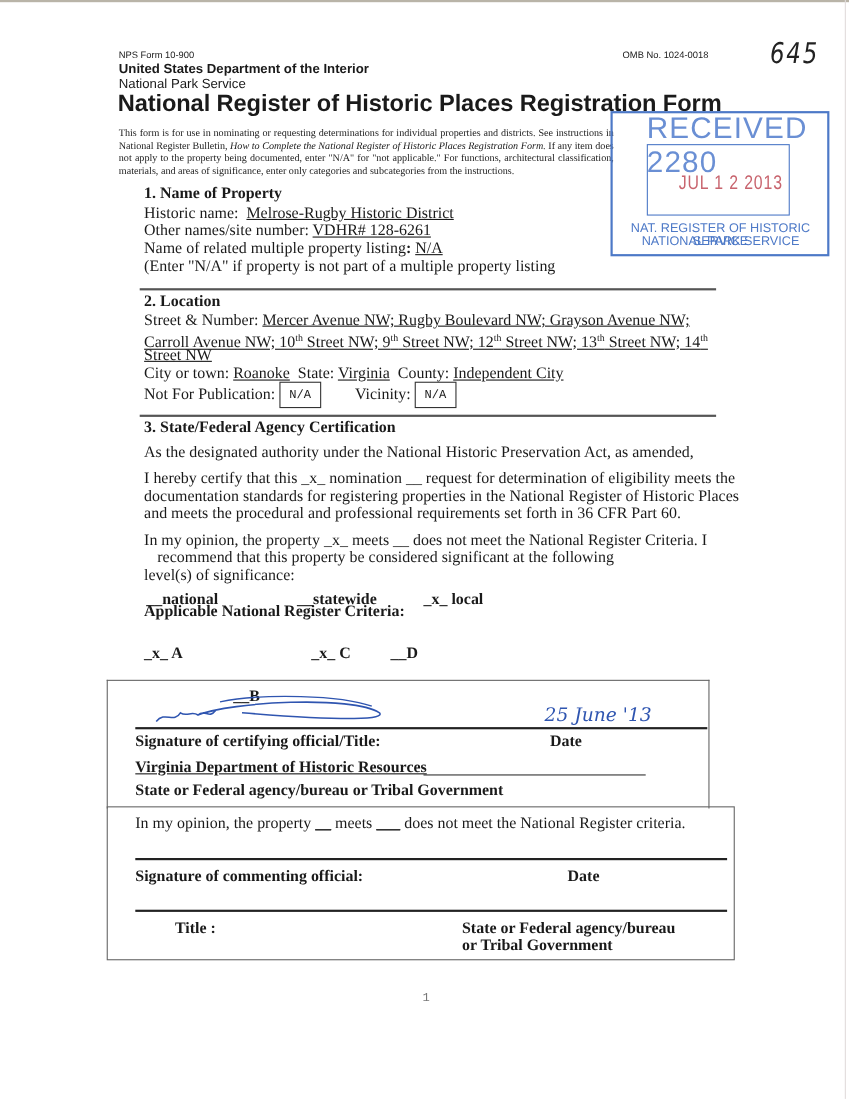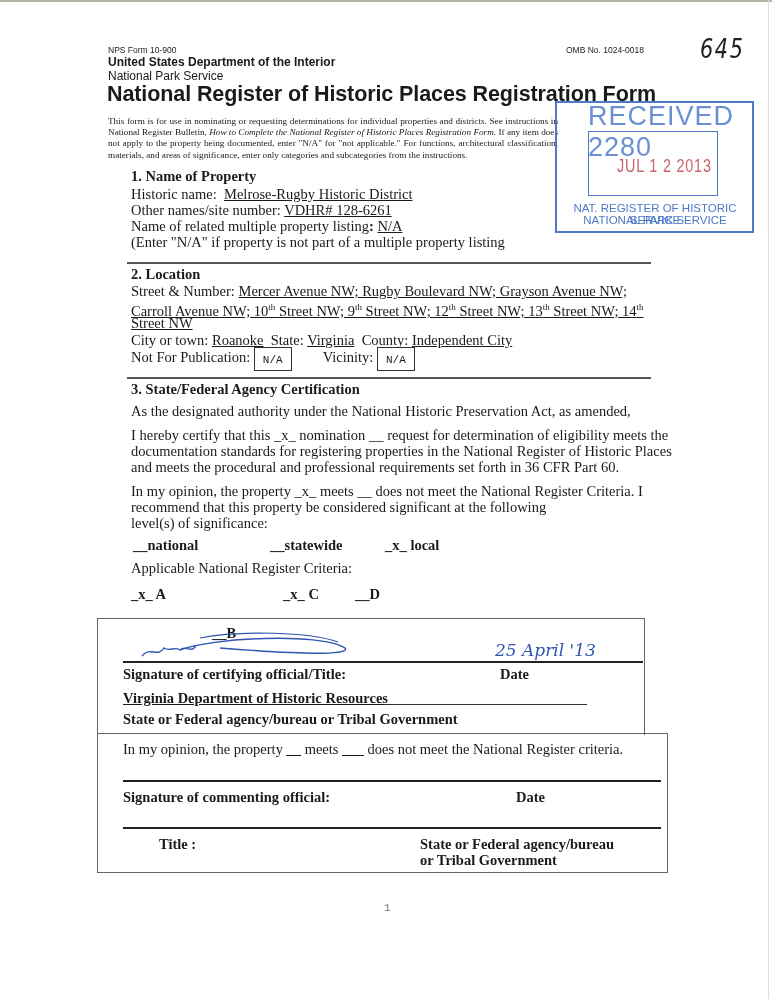--- a/index.html
+++ b/index.html
@@ -111,40 +111,40 @@
 <div class="abs txt" style="left:131px; top:403px;">As the designated authority under the National Historic Preservation Act, as amended,</div>
 <div class="abs txt" style="left:131px; top:427px;">
   <span>I hereby certify that this </span><span>_x_</span><span> nomination </span><span>__</span><span> request for determination of eligibility meets the</span>
 </div>
 <div class="abs txt" style="left:131px; top:443px;">documentation standards for registering properties in the National Register of Historic Places</div>
 <div class="abs txt" style="left:131px; top:459px;">and meets the procedural and professional requirements set forth in 36 CFR Part 60.</div>
 
 <div class="abs txt" style="left:131px; top:483px;">
   <span>In my opinion, the property </span><span>_x_</span><span> meets </span><span>__</span><span> does not meet the National Register Criteria. I</span>
 </div>
-<div class="abs txt" style="left:131px; top:499px;">recommend that this property be considered significant at the following</div>
+<div class="abs txt" style="left:143px; top:499px;">recommend that this property be considered significant at the following</div>
 <div class="abs txt" style="left:131px; top:515px;">level(s) of significance:</div>
 
 <div class="abs txt boldt" style="left:133px; top:537px;"><span>__</span><span>national</span></div>
 <div class="abs txt boldt" style="left:270px; top:537px;text-align:right;"><span>__</span><span>statewide</span></div>
 <div class="abs txt boldt" style="left:385px; top:537px;"><span>_x_</span><span> local</span></div>
 
-<div class="abs txt" style="left:131px; top:560px;">Applicable National Register Criteria:</div>
+<div class="abs txt" style="left:131px; top:548px;font-weight:bold;">Applicable National Register Criteria:</div>
 <div class="abs txt boldt" style="left:131px; top:586px;"><span>_x_</span><span> A</span></div>
 <div class="abs txt boldt" style="left:212px; top:586px;margin-top:39px;"><span>__</span><span>B</span></div>
 <div class="abs txt boldt" style="left:283px; top:586px;"><span>_x_</span><span> C</span></div>
 <div class="abs txt boldt" style="left:355px; top:586px;"><span>__</span><span>D</span></div>
 
 <div class="abs sigbox1"></div>
 <svg class="abs" style="left:140px; top:628px;" width="220" height="36" viewBox="0 0 220 36">
   <path d="M2,28 C10,18 18,30 24,20 C30,24 34,18 40,22 C46,16 50,26 56,18 M40,22 C70,10 180,4 205,20 C210,26 180,28 80,20" fill="none" stroke="#2f55b0" stroke-width="1.4"></path>
   <path d="M60,10 C100,2 170,4 198,14" fill="none" stroke="#2f55b0" stroke-width="1.2"></path>
 </svg>
 <div class="abs sig" style="left:145px; top:636px; font-size:13px; opacity:0;">jrLLg</div>
-<div class="abs sig" style="left:495px; top:640px; font-size:17px;">25 April '13</div>
+<div class="abs sig" style="left:495px; top:640px; font-size:17px;">25 June '13</div>
 <div class="abs sigline" style="left:123px; top:661px; width:520px;"></div>
 <div class="abs txt boldt" style="left:123px; top:666px;">Signature of certifying official/Title:</div>
 <div class="abs txt boldt" style="left:500px; top:666px;">Date</div>
 <div class="abs txt boldt u" style="left:123px; top:690px;">Virginia Department of Historic Resources</div>
 <div class="abs" style="left:385px; top:704px; width:202px; height:1px; background:#333;"></div>
 <div class="abs txt boldt" style="left:123px; top:711px;">State or Federal agency/bureau or Tribal Government</div>
 
 <div class="abs sigbox2"></div>
 <div class="abs txt" style="left:123px; top:741px;">
   <span>In my opinion, the property </span><span class="u">__</span><span> meets </span><span class="u">___</span><span> does not meet the National Register criteria.</span>

